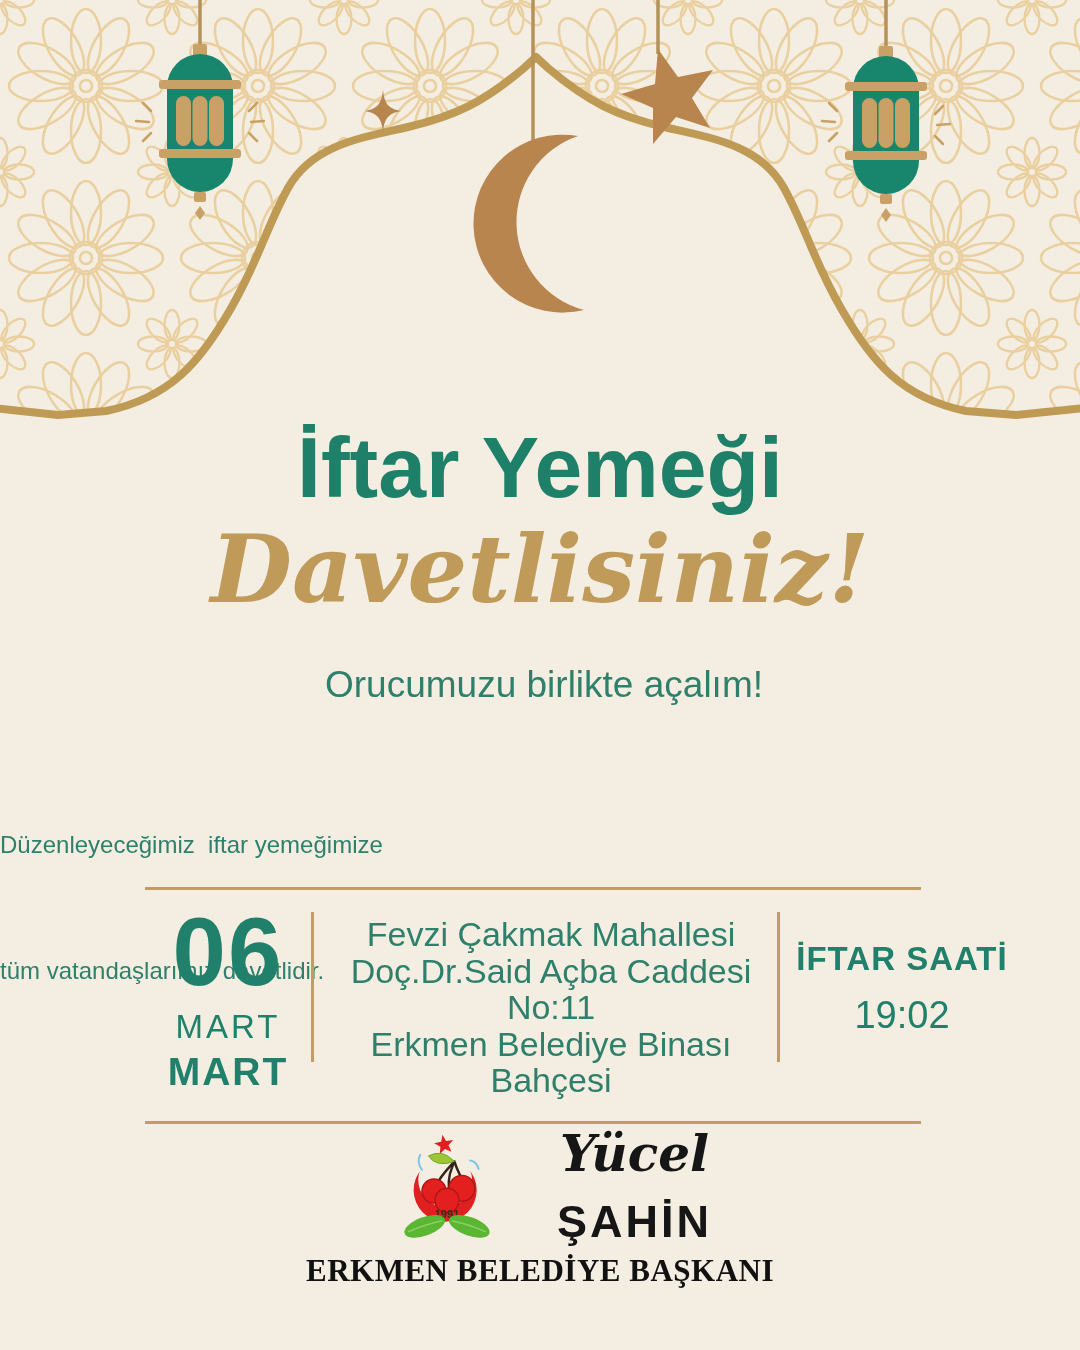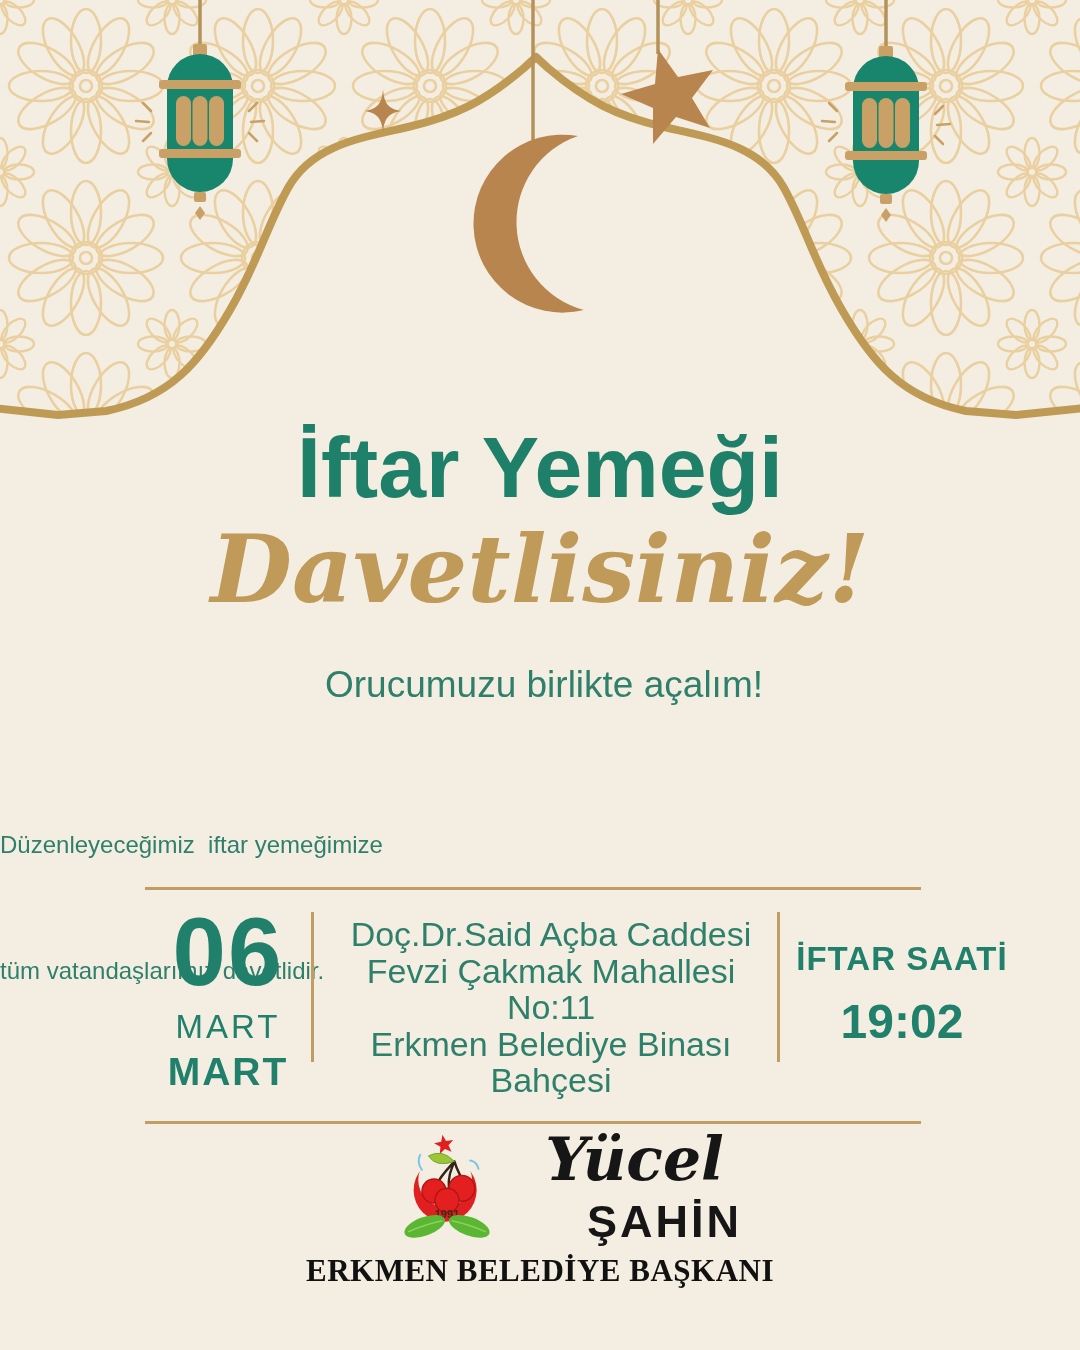--- a/index.html
+++ b/index.html
@@ -44,30 +44,30 @@
   .month { font-size:33px; letter-spacing:3px; margin-top:10px; }
   .weekday { font-size:39px; font-weight:bold; letter-spacing:2px; margin-top:4px; }
 
   .address {
     position:absolute; left:322px; top:916px; width:458px;
     text-align:center; font-size:34px; line-height:36.5px; color:#2e7f6b;
   }
 
   .time-block { position:absolute; left:788px; top:940px; width:228px; text-align:center; color:#21806b; }
   .time-label { font-size:33px; font-weight:bold; letter-spacing:1px; }
-  .time-value { font-size:48px; font-weight:bold; margin-top:16px; }
+  .time-value { font-size:38px; font-weight:normal; margin-top:16px; }
 
   .logo { position:absolute; left:396px; top:1131px; width:102px; height:110px; }
   .name-script {
     position:absolute; left:512px; top:1124px; width:245px; text-align:center;
     font-family:"DejaVu Serif", serif; font-style:italic; font-weight:bold;
-    font-size:60px; color:#161616;
+    font-size:50px; color:#161616;
   }
   .name-caps {
-    position:absolute; left:542px; top:1196px; width:245px; text-align:center;
+    position:absolute; left:512px; top:1196px; width:245px; text-align:center;
     font-weight:bold; font-size:45px; letter-spacing:3px; color:#161616;
   }
   .role {
     position:absolute; left:0; right:0; top:1253px; text-align:center;
     font-family:"Liberation Serif", serif; font-weight:bold;
     font-size:31px; letter-spacing:0.5px; color:#111;
   }
 </style>
 </head>
 <body>
@@ -179,22 +179,22 @@
 
   <div class="date-block">
     <div class="day">06</div>
     <div class="month">MART</div>
     <div class="weekday">MART</div>
   </div>
 
   <div class="vline vline-1"></div>
 
   <div class="address">
+    <div>Fevzi Çakmak Mahallesi</div>
     <div>Doç.Dr.Said Açba Caddesi</div>
-    <div>Fevzi Çakmak Mahallesi</div>
     <div>No:11</div>
     <div>Erkmen Belediye Binası</div>
     <div>Bahçesi</div>
   </div>
 
   <div class="vline vline-2"></div>
 
   <div class="time-block">
     <div class="time-label">İFTAR SAATİ</div>
     <div class="time-value">19:02</div>

